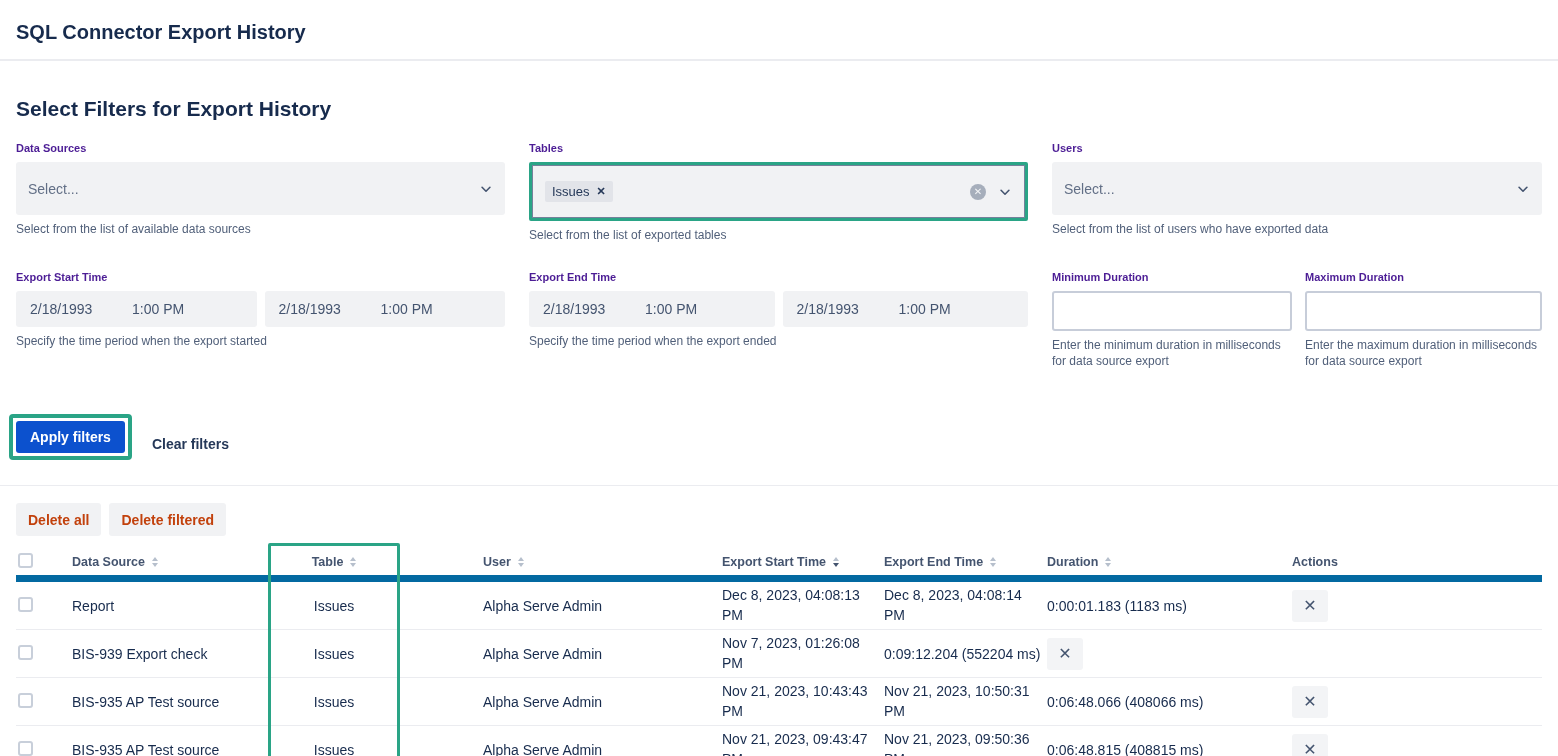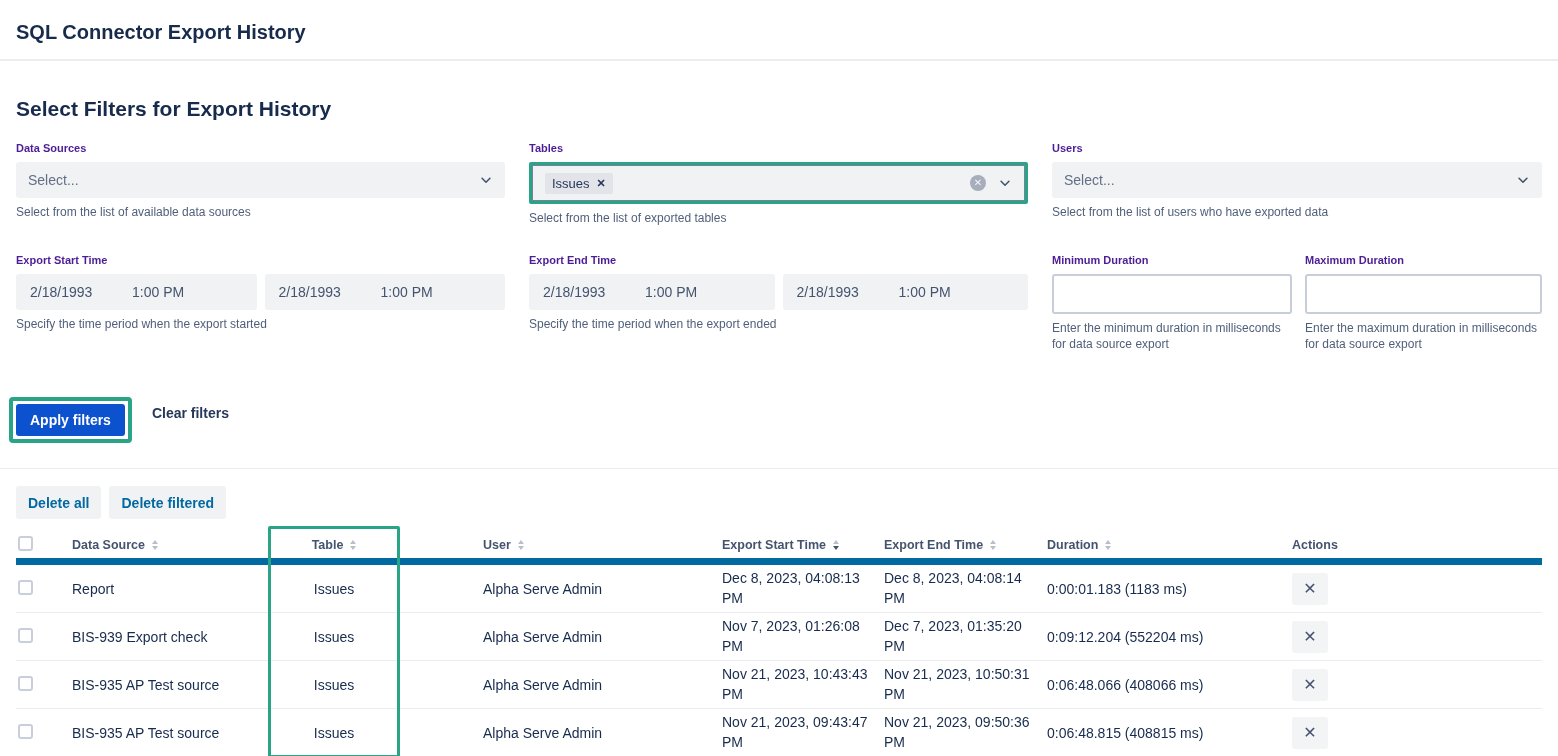--- a/index.html
+++ b/index.html
@@ -22,21 +22,21 @@
   .filter-grid {
     display: grid;
     grid-template-columns: 489px 499px 1fr;
     column-gap: 24px;
   }
   .f-label { font-size: 11px; font-weight: 700; color: #4c1d95; margin-bottom: 8px; }
   .f-helper { font-size: 12px; color: #505F79; margin-top: 7px; line-height: 1.32; }
   .row2 { margin-top: 27px; }
 
   .select-box {
-    display: flex; align-items: center; height: 36px;
+    display: flex; align-items: center; height: 53px;
     background: #F1F2F4; border-radius: 3px; padding: 0 12px;
     cursor: pointer;
   }
   .select-placeholder { color: #626F86; font-size: 14px; }
   .chev { margin-left: auto; display: flex; align-items: center; }
 
   .hl-wrap { border: 3px solid #2AA486; border-radius: 2px; }
   .select-box.with-inner-border { border: 1px solid #75809A; border-radius: 0; }
 
   .chip {
@@ -60,39 +60,39 @@
   }
   .dt-date { flex: 0 0 102px; }
 
   .dur-grid { display: grid; grid-template-columns: 240px 1fr; column-gap: 13px; }
   .dur-input {
     width: 100%; height: 40px; border: 2px solid #C7CDD9; border-radius: 3px;
     background: #fff; font: inherit; color: #172B4D; padding: 0 8px; outline: none;
   }
 
   
-  .btn-row { display: flex; align-items: flex-start; margin-top: 45px; height: 46px; }
+  .btn-row { display: flex; align-items: flex-end; margin-top: 45px; height: 46px; }
   .apply-hl {
     display: inline-block; border: 4px solid #2AA486; border-radius: 4px;
     padding: 3px; margin-left: -7px; background: #fff;
   }
   .btn-primary {
     height: 32px; padding: 0 14px; background: #0C51CE; color: #fff;
     border: 0; border-radius: 3px; font: inherit; font-weight: 700; cursor: pointer;
   }
   .btn-subtle {
     height: 32px; padding: 0 12px; background: transparent; border: 0;
     font: inherit; font-weight: 600; color: #253858; cursor: pointer; margin-left: 8px;
   }
 
   
   .toolbar { display: flex; gap: 8px; margin-top: 17px; }
   .btn-default {
     height: 33px; padding: 0 12px; background: #F1F2F4; border: 0; border-radius: 3px;
-    font: inherit; font-weight: 600; color: #0369a1; cursor: pointer;
+    font: inherit; font-weight: 600; color: #c2410c; cursor: pointer;
   }
 
   
   .table-area { position: relative; margin-top: 12px; }
   .tgrid {
     display: grid;
     grid-template-columns: 56px 196px 132px 322px 162px 163px 245px 1fr;
     align-items: center;
   }
   .thead { height: 34px; border-bottom: 7px solid #0369a1; }
@@ -308,21 +308,20 @@
           </button>
         </div>
     </div>
 
     <div class="tgrid trow">
       <div class="cell c-check"><input type="checkbox" style=""></div>
       <div class="cell">BIS-939 Export check</div>
       <div class="cell c-table">Issues</div>
       <div class="cell c-user">Alpha Serve Admin</div>
       <div class="cell c-time">Nov 7, 2023, 01:26:08 PM</div>
-      <div class="cell c-time">Dec 7, 2023, 01:35:20 PM</div>
       <div class="cell">0:09:12.204 (552204 ms)</div>
       <div class="cell c-act">
           <button class="xbtn">
             <span>✕</span>
           </button>
         </div>
     </div>
 
     <div class="tgrid trow">
       <div class="cell c-check"><input type="checkbox" style=""></div>

